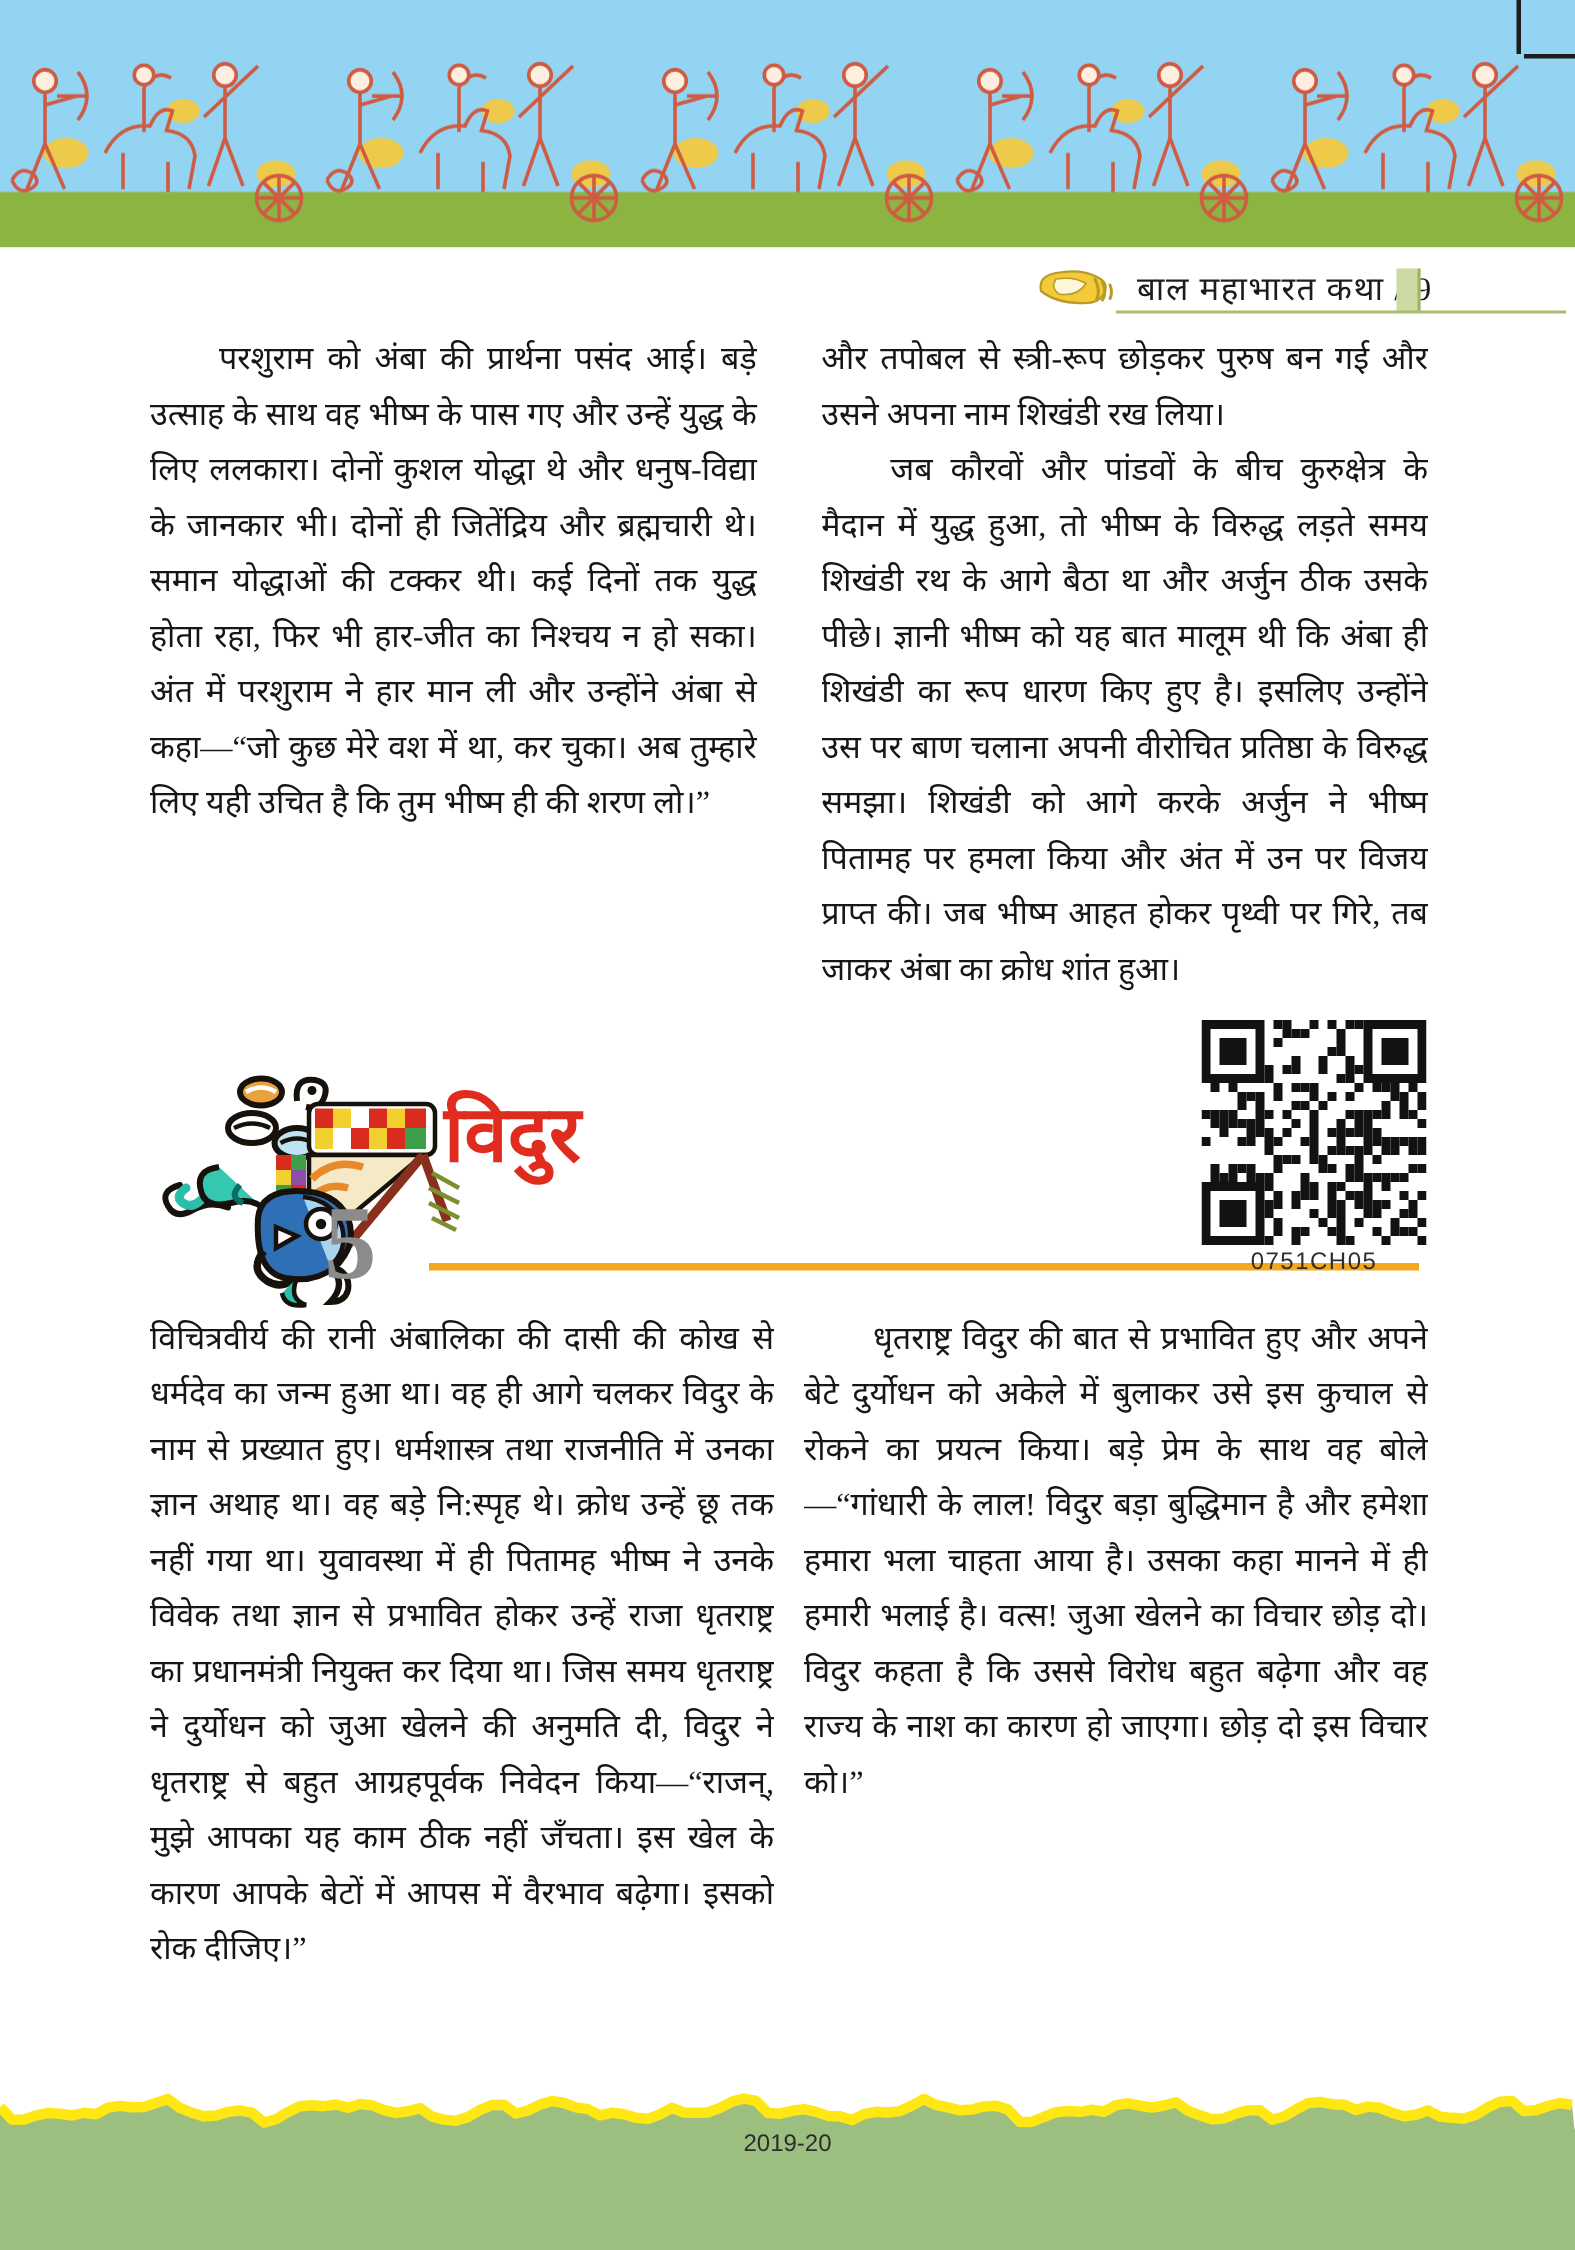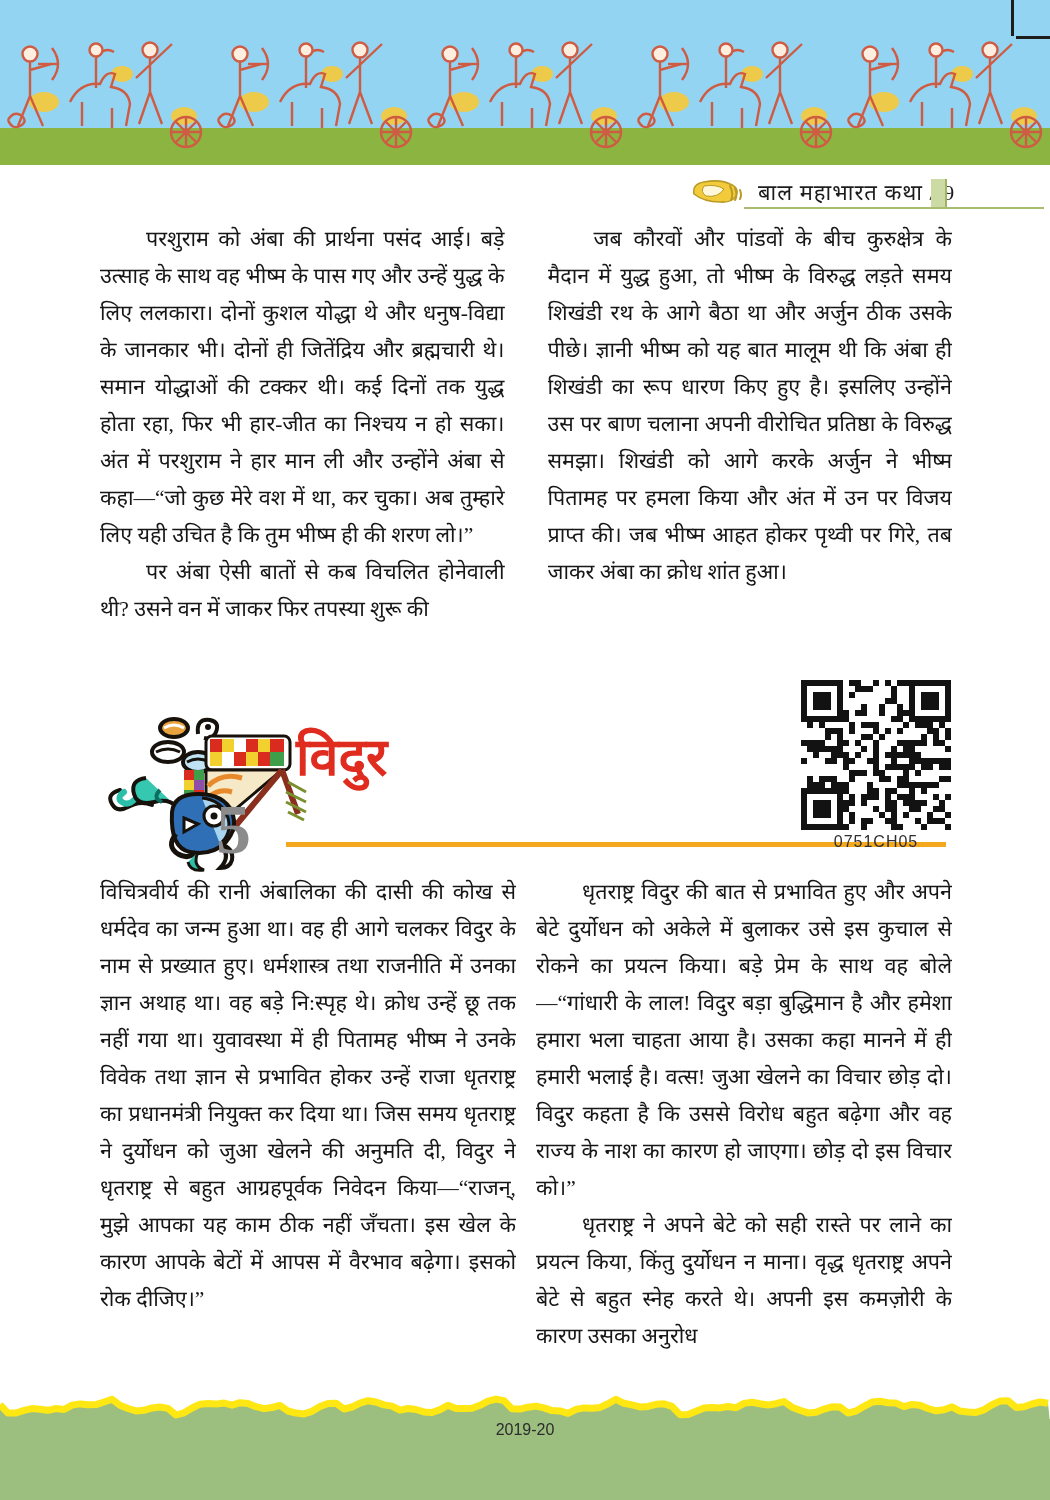--- a/index.html
+++ b/index.html
@@ -97,23 +97,23 @@
       <path d="M40 14 q4 8 1 14 M45 16 q3 7 0 12 M50 18 q2 5 0 9" stroke="#b99a27" stroke-width="2" fill="none" stroke-linecap="round"></path>
     </svg>
     <span class="title">बाल महाभारत कथा / 9</span>
     <span class="tab"></span>
     <span class="rule"></span>
   </div>
 
   <div class="cols cols-top">
     <div class="col">
       <p class="indent">परशुराम को अंबा की प्रार्थना पसंद आई। बड़े उत्साह के साथ वह भीष्म के पास गए और उन्हें युद्ध के लिए ललकारा। दोनों कुशल योद्धा थे और धनुष-विद्या के जानकार भी। दोनों ही जितेंद्रिय और ब्रह्मचारी थे। समान योद्धाओं की टक्कर थी। कई दिनों तक युद्ध होता रहा, फिर भी हार-जीत का निश्चय न हो सका। अंत में परशुराम ने हार मान ली और उन्होंने अंबा से कहा—“जो कुछ मेरे वश में था, कर चुका। अब तुम्हारे लिए यही उचित है कि तुम भीष्म ही की शरण लो।”</p>
-      <p class="indent">पर अंबा ऐसी बातों से कब विचलित होनेवाली थी? उसने वन में जाकर फिर तपस्या शुरू की</p>
     </div>
     <div class="col">
+      <p>और तपोबल से स्त्री-रूप छोड़कर पुरुष बन गई और उसने अपना नाम शिखंडी रख लिया।</p>
       <p class="indent">जब कौरवों और पांडवों के बीच कुरुक्षेत्र के मैदान में युद्ध हुआ, तो भीष्म के विरुद्ध लड़ते समय शिखंडी रथ के आगे बैठा था और अर्जुन ठीक उसके पीछे। ज्ञानी भीष्म को यह बात मालूम थी कि अंबा ही शिखंडी का रूप धारण किए हुए है। इसलिए उन्होंने उस पर बाण चलाना अपनी वीरोचित प्रतिष्ठा के विरुद्ध समझा। शिखंडी को आगे करके अर्जुन ने भीष्म पितामह पर हमला किया और अंत में उन पर विजय प्राप्त की। जब भीष्म आहत होकर पृथ्वी पर गिरे, तब जाकर अंबा का क्रोध शांत हुआ।</p>
     </div>
   </div>
 
   <div class="chapter-row">
     <div class="chapter-art">
       <svg width="214" height="178" viewBox="0 0 214 178">
 
         <path d="M18 96 q-14 4 -8 14 q5 9 16 3 q12 -7 24 -2" fill="none" stroke="#17110b" stroke-width="4" stroke-linecap="round"></path>
         <path d="M22 98 q-8 6 -2 10 q6 4 12 -2" fill="none" stroke="#2bbfa9" stroke-width="6" stroke-linecap="round"></path>
@@ -402,21 +402,20 @@
       <div class="qr-caption">0751CH05</div>
     </div>
   </div>
 
   <div class="cols cols-bottom">
     <div class="col">
       <p>विचित्रवीर्य की रानी अंबालिका की दासी की कोख से धर्मदेव का जन्म हुआ था। वह ही आगे चलकर विदुर के नाम से प्रख्यात हुए। धर्मशास्त्र तथा राजनीति में उनका ज्ञान अथाह था। वह बड़े नि:स्पृह थे। क्रोध उन्हें छू तक नहीं गया था। युवावस्था में ही पितामह भीष्म ने उनके विवेक तथा ज्ञान से प्रभावित होकर उन्हें राजा धृतराष्ट्र का प्रधानमंत्री नियुक्त कर दिया था। जिस समय धृतराष्ट्र ने दुर्योधन को जुआ खेलने की अनुमति दी, विदुर ने धृतराष्ट्र से बहुत आग्रहपूर्वक निवेदन किया—“राजन्, मुझे आपका यह काम ठीक नहीं जँचता। इस खेल के कारण आपके बेटों में आपस में वैरभाव बढ़ेगा। इसको रोक दीजिए।”</p>
     </div>
     <div class="col">
       <p class="indent">धृतराष्ट्र विदुर की बात से प्रभावित हुए और अपने बेटे दुर्योधन को अकेले में बुलाकर उसे इस कुचाल से रोकने का प्रयत्न किया। बड़े प्रेम के साथ वह बोले—“गांधारी के लाल! विदुर बड़ा बुद्धिमान है और हमेशा हमारा भला चाहता आया है। उसका कहा मानने में ही हमारी भलाई है। वत्स! जुआ खेलने का विचार छोड़ दो। विदुर कहता है कि उससे विरोध बहुत बढ़ेगा और वह राज्य के नाश का कारण हो जाएगा। छोड़ दो इस विचार को।”</p>
-      <p class="indent">धृतराष्ट्र ने अपने बेटे को सही रास्ते पर लाने का प्रयत्न किया, किंतु दुर्योधन न माना। वृद्ध धृतराष्ट्र अपने बेटे से बहुत स्नेह करते थे। अपनी इस कमज़ोरी के कारण उसका अनुरोध</p>
     </div>
   </div>
 
   <div class="footer">
     <svg class="wave" id="wave" width="1050" height="30" viewBox="0 0 1050 30">
         <polygon points="0,30 0,11.6 8,20.1 16,20.0 24,17.4 32,15.6 40,16.2 48,17.3 56,15.5 64,16.5 72,12.1 80,10.9 88,11.8 96,11.6 104,9.0 112,6.3 120,12.3 128,15.5 136,17.9 144,17.3 152,14.9 160,14.0 168,15.4 176,22.0 184,19.8 192,15.0 200,11.2 208,10.5 216,11.1 224,10.0 232,12.2 240,9.7 248,10.5 256,13.7 264,15.6 272,14.5 280,12.4 288,18.0 296,20.1 304,20.9 312,18.3 320,13.6 328,10.4 336,10.2 344,16.0 352,14.0 360,10.1 368,7.7 376,9.0 384,11.9 392,13.1 400,17.2 408,15.5 416,16.5 424,18.9 432,19.5 440,16.6 448,12.2 456,15.4 464,15.5 472,15.3 480,12.3 488,8.1 496,6.1 504,7.6 512,15.7 520,16.1 528,14.2 536,13.1 544,14.9 552,17.6 560,17.9 568,20.3 576,16.4 584,14.9 592,15.3 600,14.4 608,10.7 616,6.3 624,10.3 632,11.9 640,13.9 648,13.4 656,11.3 664,10.8 672,13.3 680,21.7 688,21.5 696,18.3 704,15.1 712,14.4 720,14.9 728,13.5 736,14.8 744,10.4 752,9.2 760,10.8 768,12.0 776,10.7 784,8.5 792,14.2 800,17.2 808,19.9 816,19.3 824,16.1 832,13.8 840,13.9 848,20.1 856,18.0 864,13.3 872,9.1 880,8.3 888,9.8 896,10.1 904,13.6 912,11.4 920,12.2 928,15.5 936,17.8 944,16.8 952,13.9 960,18.1 968,18.9 976,19.4 984,16.8 992,11.8 1000,8.1 1008,7.7 1016,14.4 1024,13.8 1032,11.0 1040,9.0 1048,10.3 1050,30" fill="#9cbf80"></polygon>
         <polyline points="0,11.6 8,20.1 16,20.0 24,17.4 32,15.6 40,16.2 48,17.3 56,15.5 64,16.5 72,12.1 80,10.9 88,11.8 96,11.6 104,9.0 112,6.3 120,12.3 128,15.5 136,17.9 144,17.3 152,14.9 160,14.0 168,15.4 176,22.0 184,19.8 192,15.0 200,11.2 208,10.5 216,11.1 224,10.0 232,12.2 240,9.7 248,10.5 256,13.7 264,15.6 272,14.5 280,12.4 288,18.0 296,20.1 304,20.9 312,18.3 320,13.6 328,10.4 336,10.2 344,16.0 352,14.0 360,10.1 368,7.7 376,9.0 384,11.9 392,13.1 400,17.2 408,15.5 416,16.5 424,18.9 432,19.5 440,16.6 448,12.2 456,15.4 464,15.5 472,15.3 480,12.3 488,8.1 496,6.1 504,7.6 512,15.7 520,16.1 528,14.2 536,13.1 544,14.9 552,17.6 560,17.9 568,20.3 576,16.4 584,14.9 592,15.3 600,14.4 608,10.7 616,6.3 624,10.3 632,11.9 640,13.9 648,13.4 656,11.3 664,10.8 672,13.3 680,21.7 688,21.5 696,18.3 704,15.1 712,14.4 720,14.9 728,13.5 736,14.8 744,10.4 752,9.2 760,10.8 768,12.0 776,10.7 784,8.5 792,14.2 800,17.2 808,19.9 816,19.3 824,16.1 832,13.8 840,13.9 848,20.1 856,18.0 864,13.3 872,9.1 880,8.3 888,9.8 896,10.1 904,13.6 912,11.4 920,12.2 928,15.5 936,17.8 944,16.8 952,13.9 960,18.1 968,18.9 976,19.4 984,16.8 992,11.8 1000,8.1 1008,7.7 1016,14.4 1024,13.8 1032,11.0 1040,9.0 1048,10.3" fill="none" stroke="#ffe714" stroke-width="7" stroke-linejoin="round"></polyline>
       </svg>
     <div class="band"></div>
     <div class="year">2019-20</div>

